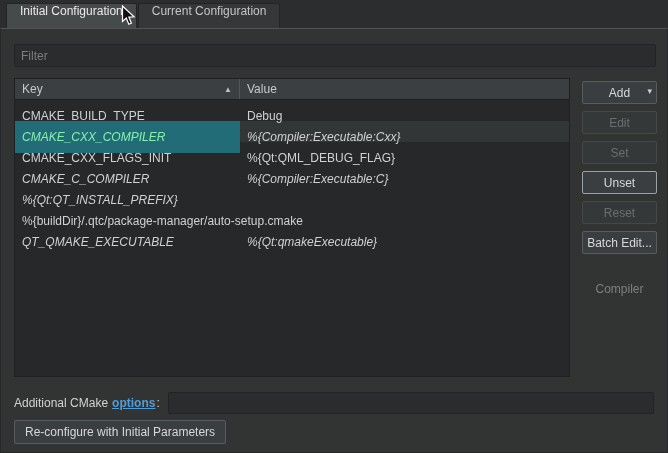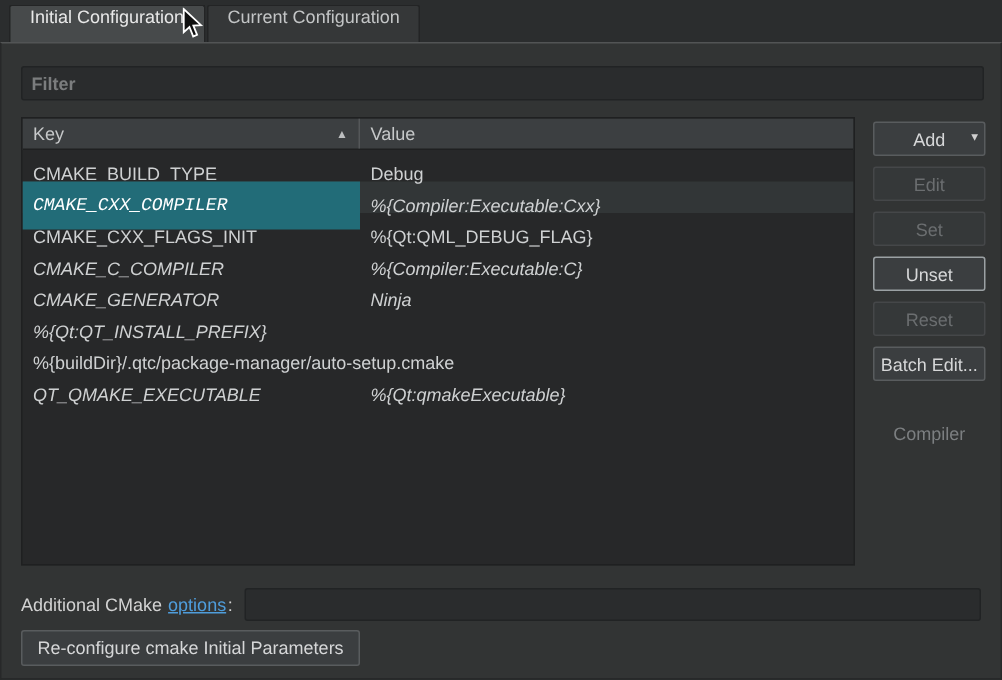--- a/index.html
+++ b/index.html
@@ -42,21 +42,20 @@
   }
 
   .filter {
     position: absolute; left: 13px; top: 15px;
     width: 642px; height: 23px;
     background: #2a2c2d;
     border: 1px solid #212324; border-radius: 2px;
     color: #d2d2d2; padding: 0 6px;
     font-family: "Liberation Sans", sans-serif; font-size: 12px;
     outline: none;
-    font-weight: bold;
   }
   .filter::placeholder { color: #7b7d7e; }
 
   
   .table {
     position: absolute; left: 13px; top: 49px;
     width: 556px; height: 299px;
     background: #272829;
     border: 1px solid #1f2021;
     overflow: hidden;
@@ -77,21 +76,21 @@
   .cell {
     display: flex; align-items: center;
     padding: 16px 7px;
     white-space: nowrap; overflow: hidden;
     color: #cfd1d2;
   }
   .key-cell { width: 225px; }
   .value-cell { flex: 1; }
   .row.italic .cell { font-style: italic; }
   .row.selected { background: #323637; }
-  .row.selected .key-cell { background: #226c78; color: #ffffff; font-family: Liberation Mono, monospace; }
+  .row.selected .key-cell { background: #226c78; color: #86efac; }
 
   
   .actions {
     position: absolute; left: 581px; top: 52px; width: 75px;
     display: flex; flex-direction: column; gap: 7px;
   }
   .btn {
     position: relative;
     height: 23px; width: 75px;
     background: #3b3e40;
@@ -107,21 +106,21 @@
   .btn.focused { border-color: #9ba1a4; }
   .btn.flat { background: transparent; border-color: transparent; color: #7c7f81; margin-top: 16px; }
   .menu-arrow { position: absolute; right: 4px; top: 4px; font-size: 9px; color: #cfcfcf; }
 
   
   .footer-row {
     position: absolute; left: 13px; top: 363px; right: 13px;
     display: flex; align-items: center;
   }
   .footer-label { white-space: nowrap; color: #d2d2d2; }
-  .link { color: #4f9ddb; text-decoration: underline; margin: 0 1px 0 4px; cursor: pointer; }
+  .link { color: #4f9ddb; text-decoration: underline; margin: 0 1px 0 4px; cursor: pointer; font-weight: bold; }
   .options-input {
     flex: 1; height: 22px; margin-left: 8px;
     background: #2a2c2d;
     border: 1px solid #212324; border-radius: 2px;
     color: #d2d2d2; padding: 0 6px;
     font-family: "Liberation Sans", sans-serif; font-size: 12px;
     outline: none;
   }
   .reconfigure {
     position: absolute; left: 13px; top: 391px; height: 24px;
@@ -173,24 +172,20 @@
   </div>
         <div class="row">
     <div class="cell key-cell">CMAKE_CXX_FLAGS_INIT</div>
     <div class="cell value-cell">%{Qt:QML_DEBUG_FLAG}</div>
   </div>
         <div class="row italic">
     <div class="cell key-cell">CMAKE_C_COMPILER</div>
     <div class="cell value-cell">%{Compiler:Executable:C}</div>
   </div>
         <div class="row italic">
-    <div class="cell key-cell">CMAKE_GENERATOR</div>
-    <div class="cell value-cell">Ninja</div>
-  </div>
-        <div class="row italic">
     <div class="cell value-cell">%{Qt:QT_INSTALL_PREFIX}</div>
   </div>
         <div class="row">
     <div class="cell value-cell">%{buildDir}/.qtc/package-manager/auto-setup.cmake</div>
   </div>
         <div class="row italic">
     <div class="cell key-cell">QT_QMAKE_EXECUTABLE</div>
     <div class="cell value-cell">%{Qt:qmakeExecutable}</div>
   </div>
       </div>
@@ -219,19 +214,19 @@
       <button class="btn disabled flat">
         <span>Compiler</span>
       </button>
     </div>
 
   <div class="footer-row">
     <span class="footer-label"><span>Additional CMake</span><a class="link">options</a><span>:</span></span>
     <input class="options-input" value="" style="">
   </div>
 
-  <button class="reconfigure">Re-configure cmake Initial Parameters</button>
+  <button class="reconfigure">Re-configure with Initial Parameters</button>
 
 </div>
 
 <svg class="cursor" width="15" height="22" viewBox="0 0 15 22">
   <path d="M1.5 1 L1.5 16.5 L5.3 13 L7.8 19.3 L10.4 18.2 L7.9 12.1 L13 11.8 Z" fill="#101010" stroke="#ffffff" stroke-width="1.2"></path>
 </svg>
 
 </body></html>

